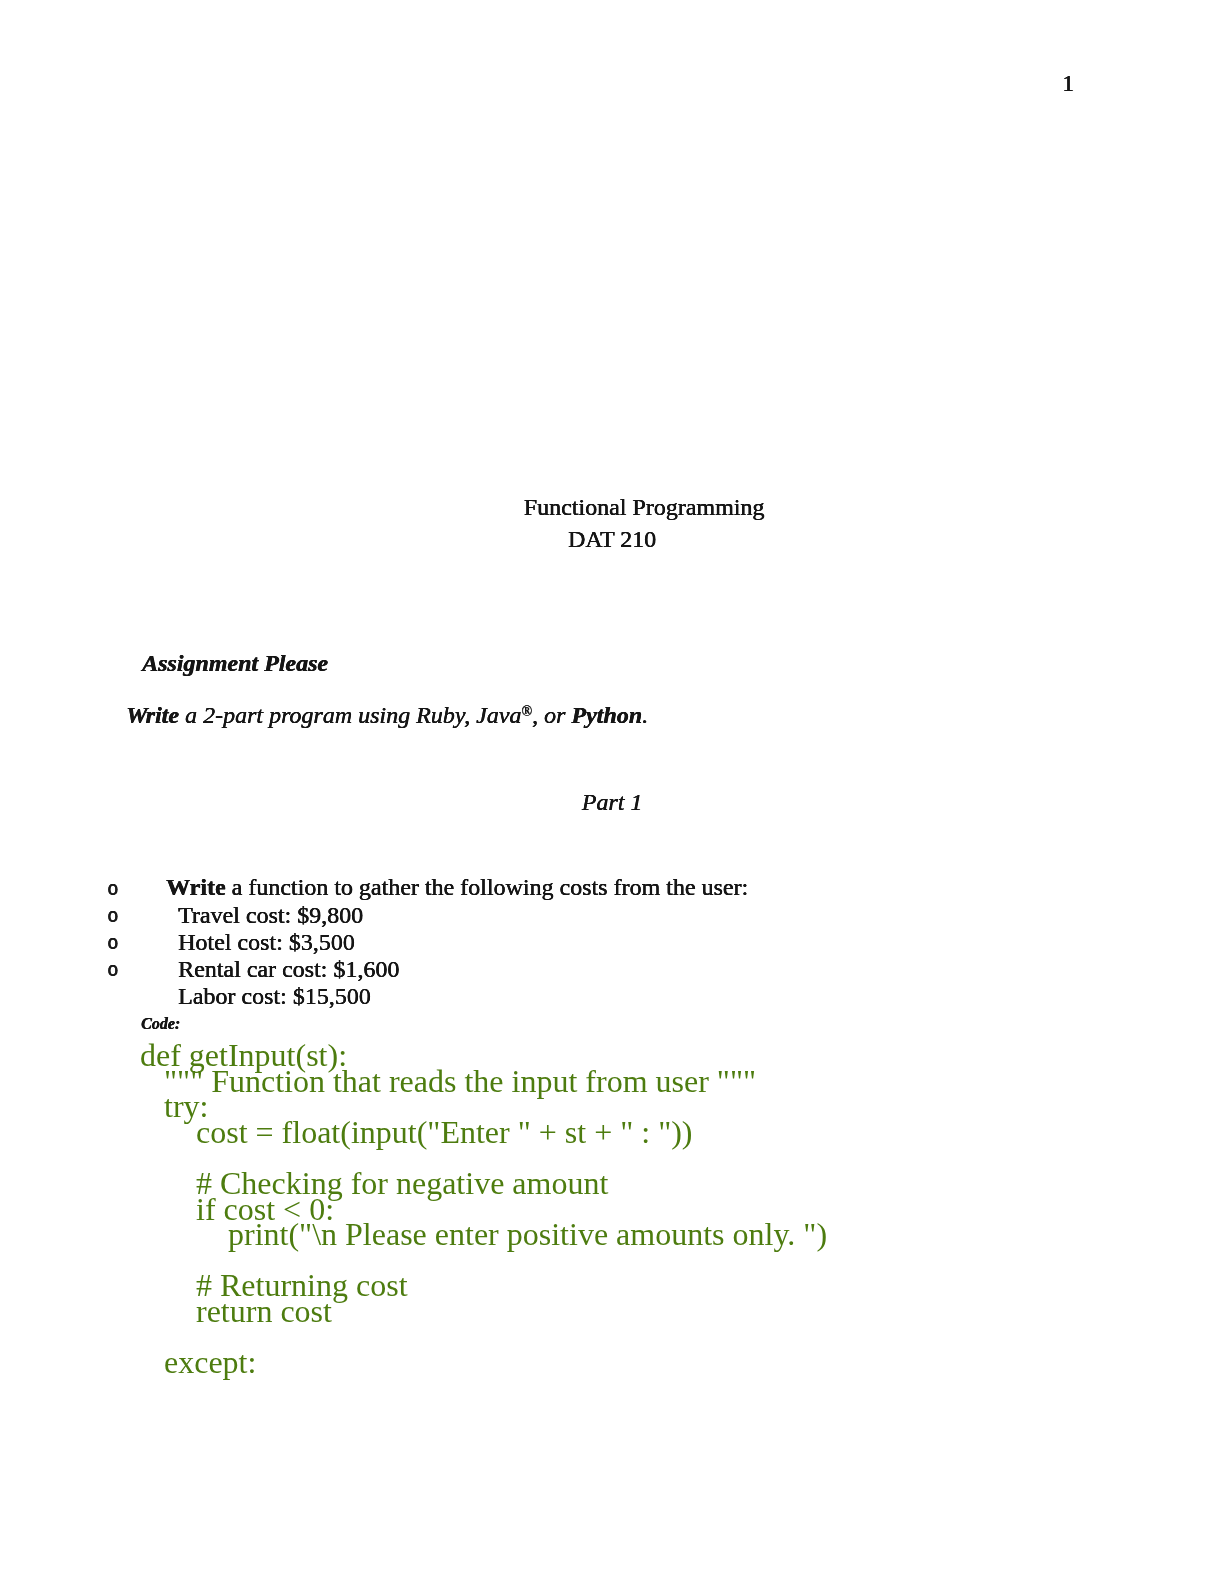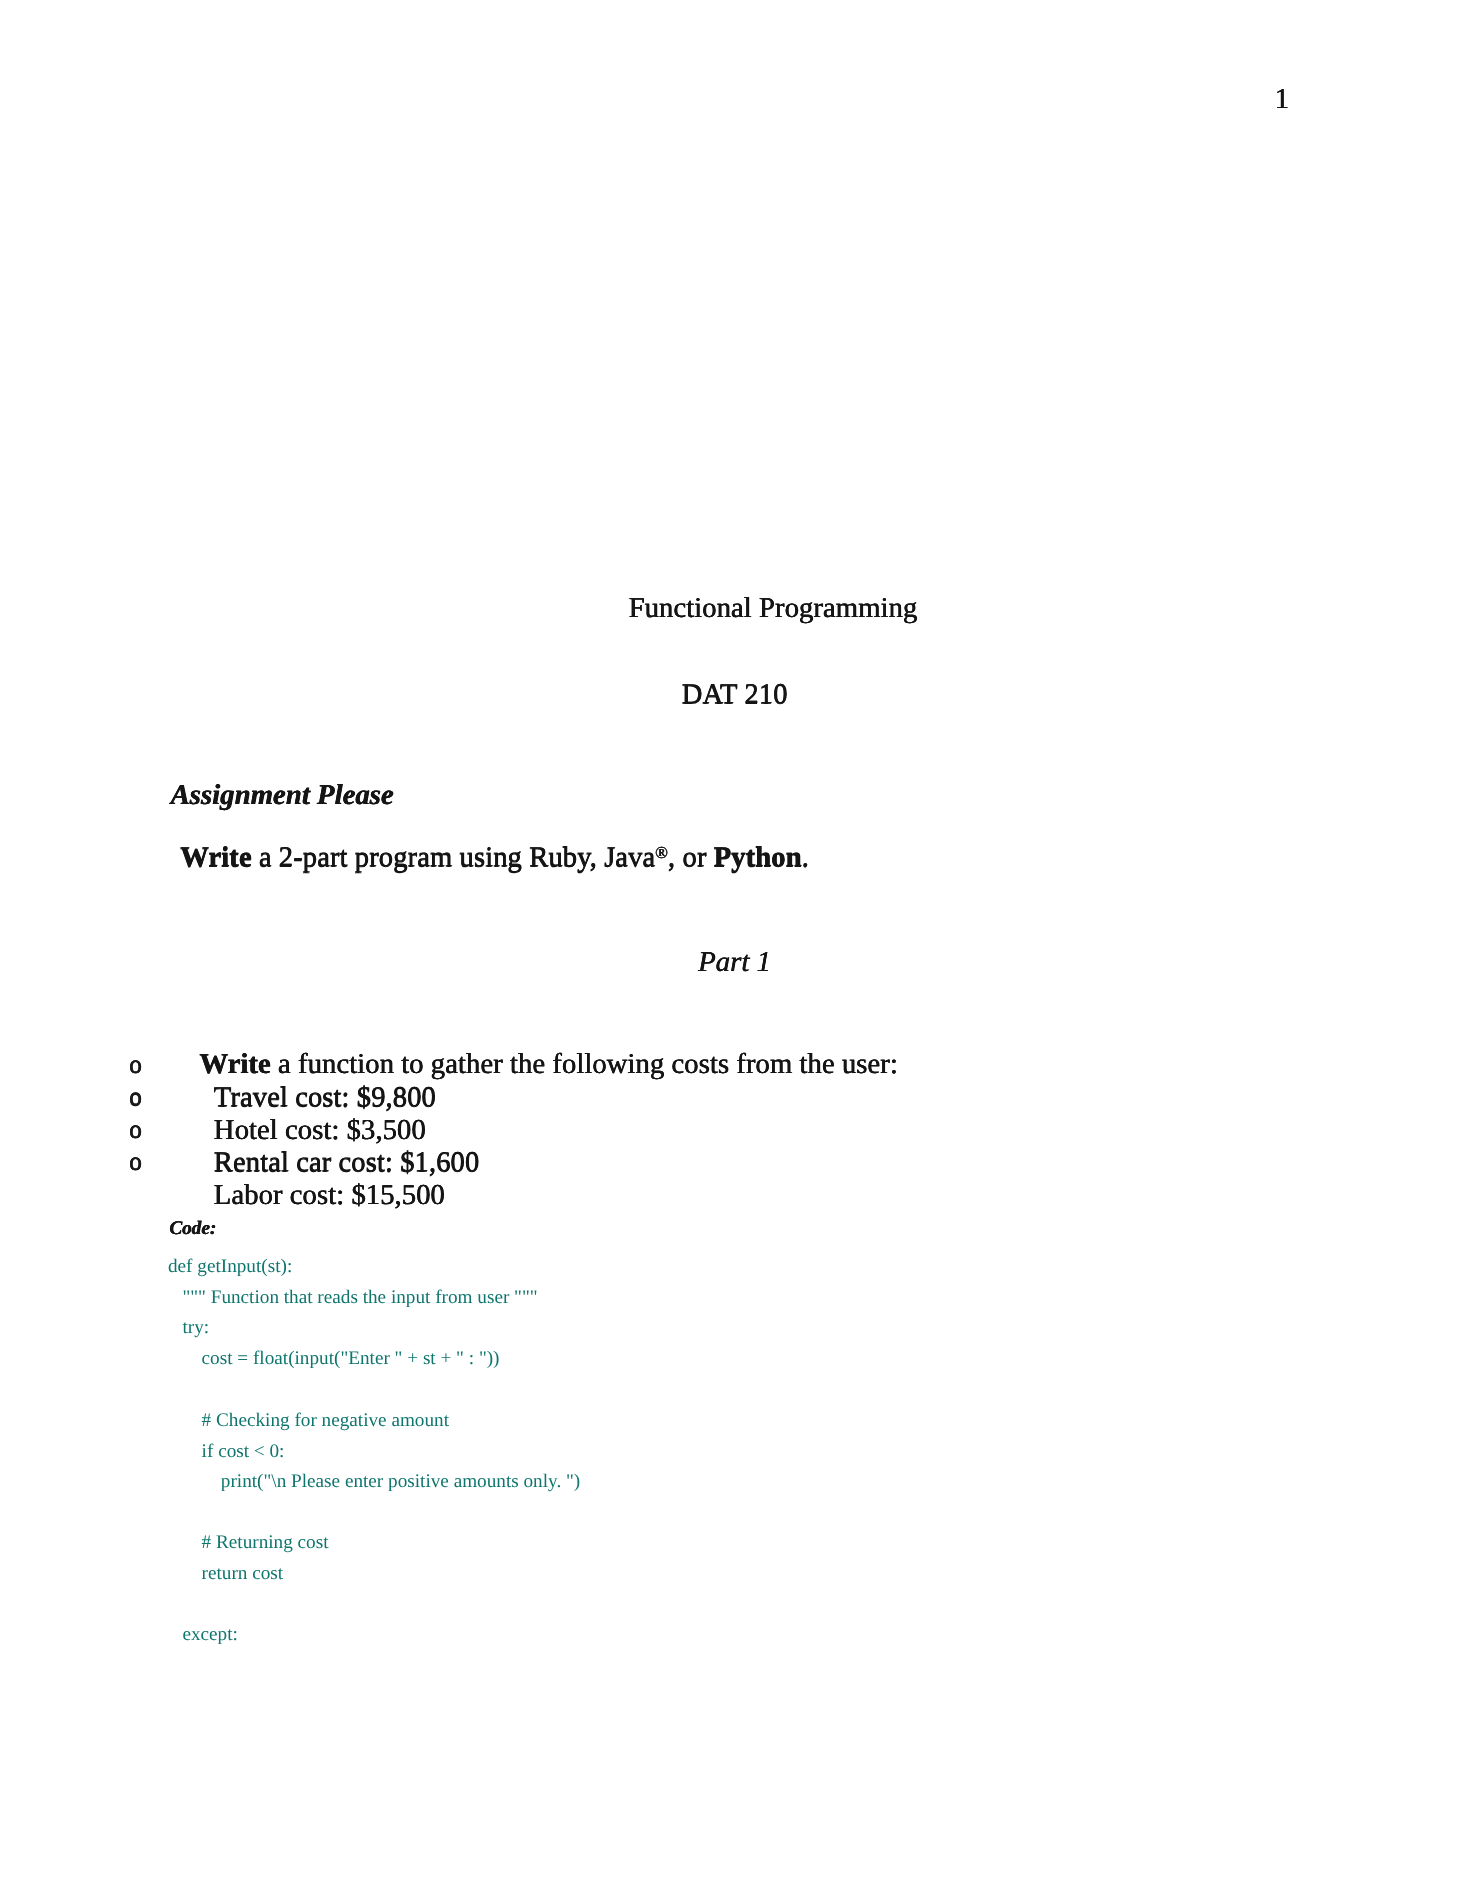--- a/index.html
+++ b/index.html
@@ -22,36 +22,36 @@
   sup.reg{font-size:14px;vertical-align:7px;line-height:0;}
   .task-line{white-space:pre;}
   .bullet-list{font-size:24px;}
   .bullet-row{position:relative;height:27px;line-height:27px;white-space:pre;}
   .bullet-marker{
     position:absolute;left:-35px;top:4px;
     font-family:"DejaVu Sans Mono","Liberation Mono",monospace;
     font-size:19px;line-height:19px;color:#1a1a1a;
   }
   .code-heading{font-size:16px;}
-  .code-block{font-size:16px;color:#0f766e;}
+  .code-block{font-size:32px;color:#4d7c0f;}
   .code-line{white-space:pre;height:25.6px;line-height:25.6px;}
 </style>
 </head>
 <body>
 
 <div class="page">
 
   <div class="abs t24 thick" style="top:70px;left:1062px;">1</div>
 
   <div class="abs centered t24 thick" style="top:494px;margin-left:32px;">Functional Programming</div>
-  <div class="abs centered t24 thick" style="top:566px;text-align:center;">DAT 210</div>
+  <div class="abs centered t24 thick" style="top:526px;text-align:center;">DAT 210</div>
 
   <div class="abs t24 thick bolditalic" style="top:650px;left:142px;">Assignment Please</div>
 
-  <div class="abs t24 thick" style="top:702px;left:150px;">
+  <div class="abs t24 thick" style="top:702px;left:126px;font-style:italic;">
     <span class="bold">Write</span><span> a 2-part program using Ruby, Java</span><sup class="reg">®</sup><span>, or </span><span class="bold">Python</span><span>.</span>
   </div>
 
   <div class="abs centered t24 thick italic" style="top:789px;">Part 1</div>
 
   <div class="abs t24 thick task-line" style="top:847px;left:142px;">
     <span class="bold">Write</span><span> a function to gather the following costs from the user:</span>
   </div>
 
   <div class="abs bullet-list thick" style="top:875px;left:142px;">

